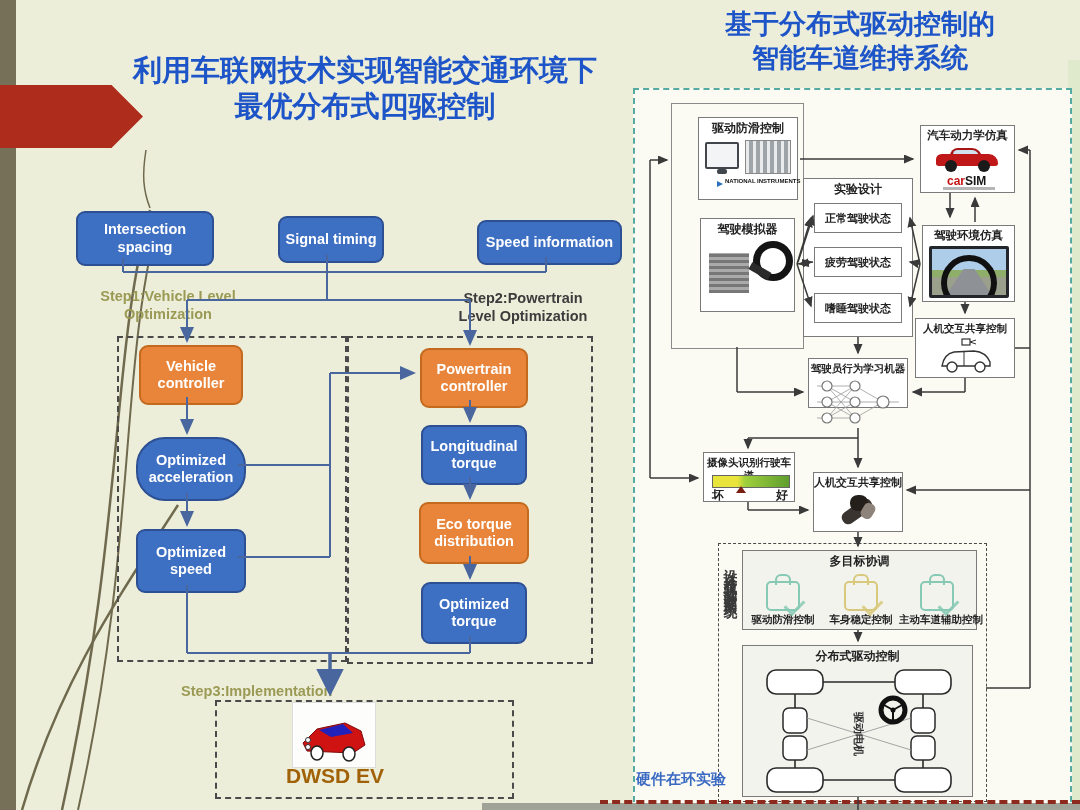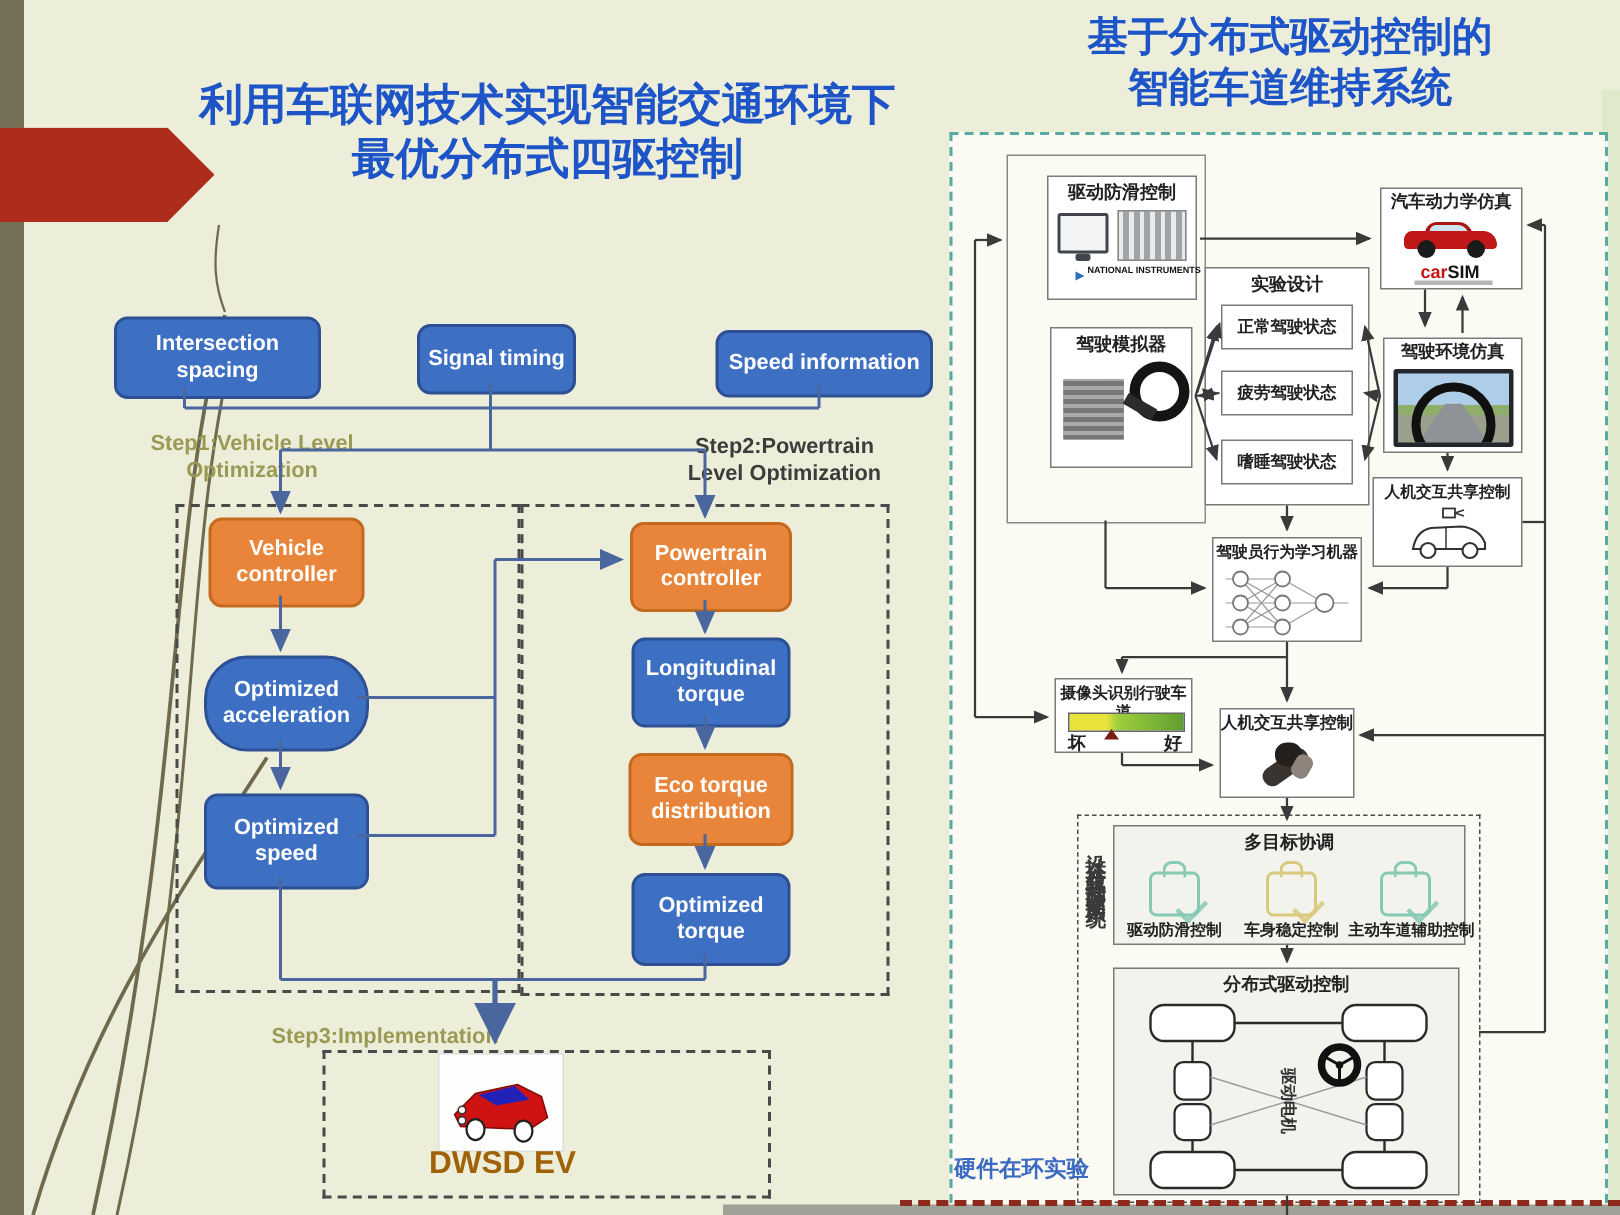--- a/index.html
+++ b/index.html
@@ -206,21 +206,21 @@
       <rect x="24" y="1" width="8" height="6" fill="none" stroke="#333" stroke-width="1.2"></rect>
       <line x1="32" y1="4" x2="38" y2="2" stroke="#333" stroke-width="1"></line>
       <line x1="32" y1="4" x2="38" y2="6" stroke="#333" stroke-width="1"></line>
       <path d="M4,28 Q6,16 16,14 L36,13 Q48,14 52,24 L52,28 Z" fill="#fff" stroke="#333" stroke-width="1.4"></path>
       <line x1="26" y1="13" x2="26" y2="28" stroke="#333" stroke-width="1"></line>
       <circle cx="14" cy="29" r="5" fill="#fff" stroke="#333" stroke-width="1.4"></circle>
       <circle cx="42" cy="29" r="5" fill="#fff" stroke="#333" stroke-width="1.4"></circle>
     </svg>
   </div>
 
-  <div class="rbox" style="left:808px;top:358px;width:100px;height:70px;">
+  <div class="rbox" style="left:808px;top:358px;width:100px;height:50px;">
     <div class="rlab" style="font-size:10.5px;">驾驶员行为学习机器</div>
     <svg width="92" height="48" style="position:absolute;left:4px;top:19px;">
       <g stroke="#9a9a9a" stroke-width="0.8">
         <line x1="14" y1="8" x2="42" y2="8"></line>
           <line x1="14" y1="8" x2="42" y2="24"></line>
           <line x1="14" y1="8" x2="42" y2="40"></line>
         <line x1="14" y1="24" x2="42" y2="8"></line>
           <line x1="14" y1="24" x2="42" y2="24"></line>
           <line x1="14" y1="24" x2="42" y2="40"></line>
         <line x1="14" y1="40" x2="42" y2="8"></line>

